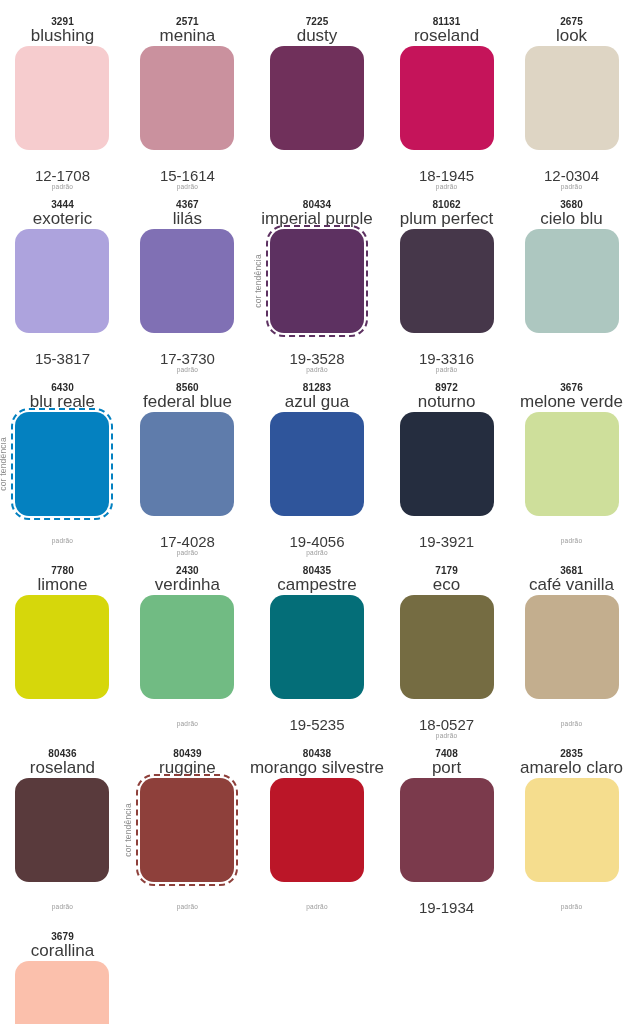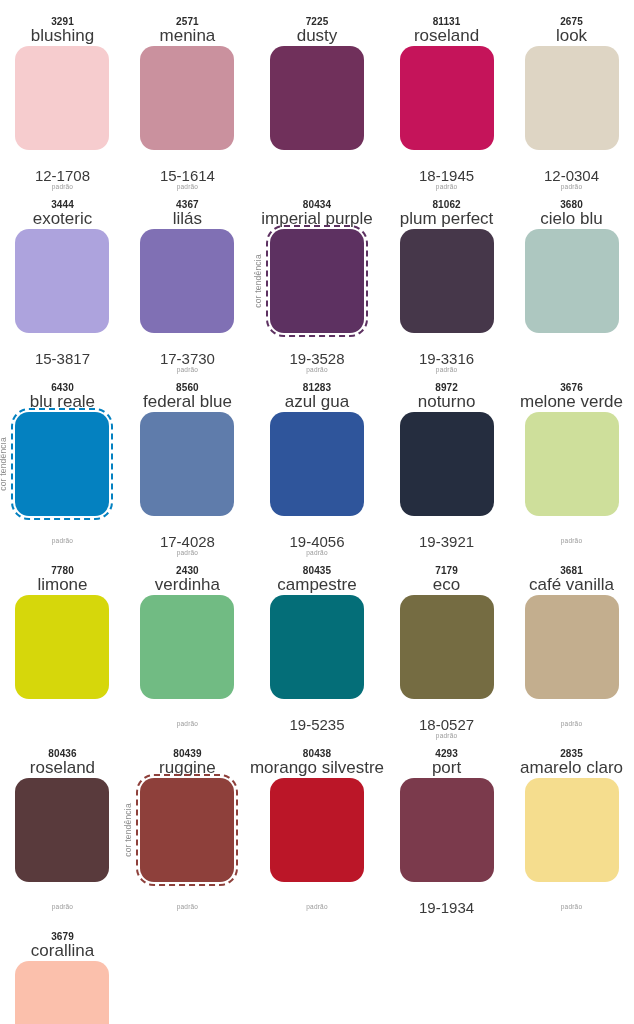--- a/index.html
+++ b/index.html
@@ -308,21 +308,21 @@
     <div class="swatch-cell">
       <div class="cell-code">80438</div>
       <div class="cell-name">morango silvestre</div>
       <div class="swatch-wrap">
         <div class="swatch-chip" style="background: rgb(187, 22, 40);"></div>
       </div>
       <div class="cell-pantone empty">&nbsp;</div>
       <div class="cell-padrao">padrão</div>
     </div>
     <div class="swatch-cell">
-      <div class="cell-code">4293</div>
+      <div class="cell-code">7408</div>
       <div class="cell-name">port</div>
       <div class="swatch-wrap">
         <div class="swatch-chip" style="background: rgb(123, 58, 76);"></div>
       </div>
       <div class="cell-pantone">19-1934</div>
       <div class="cell-padrao empty">&nbsp;</div>
     </div>
     <div class="swatch-cell">
       <div class="cell-code">2835</div>
       <div class="cell-name">amarelo claro</div>

